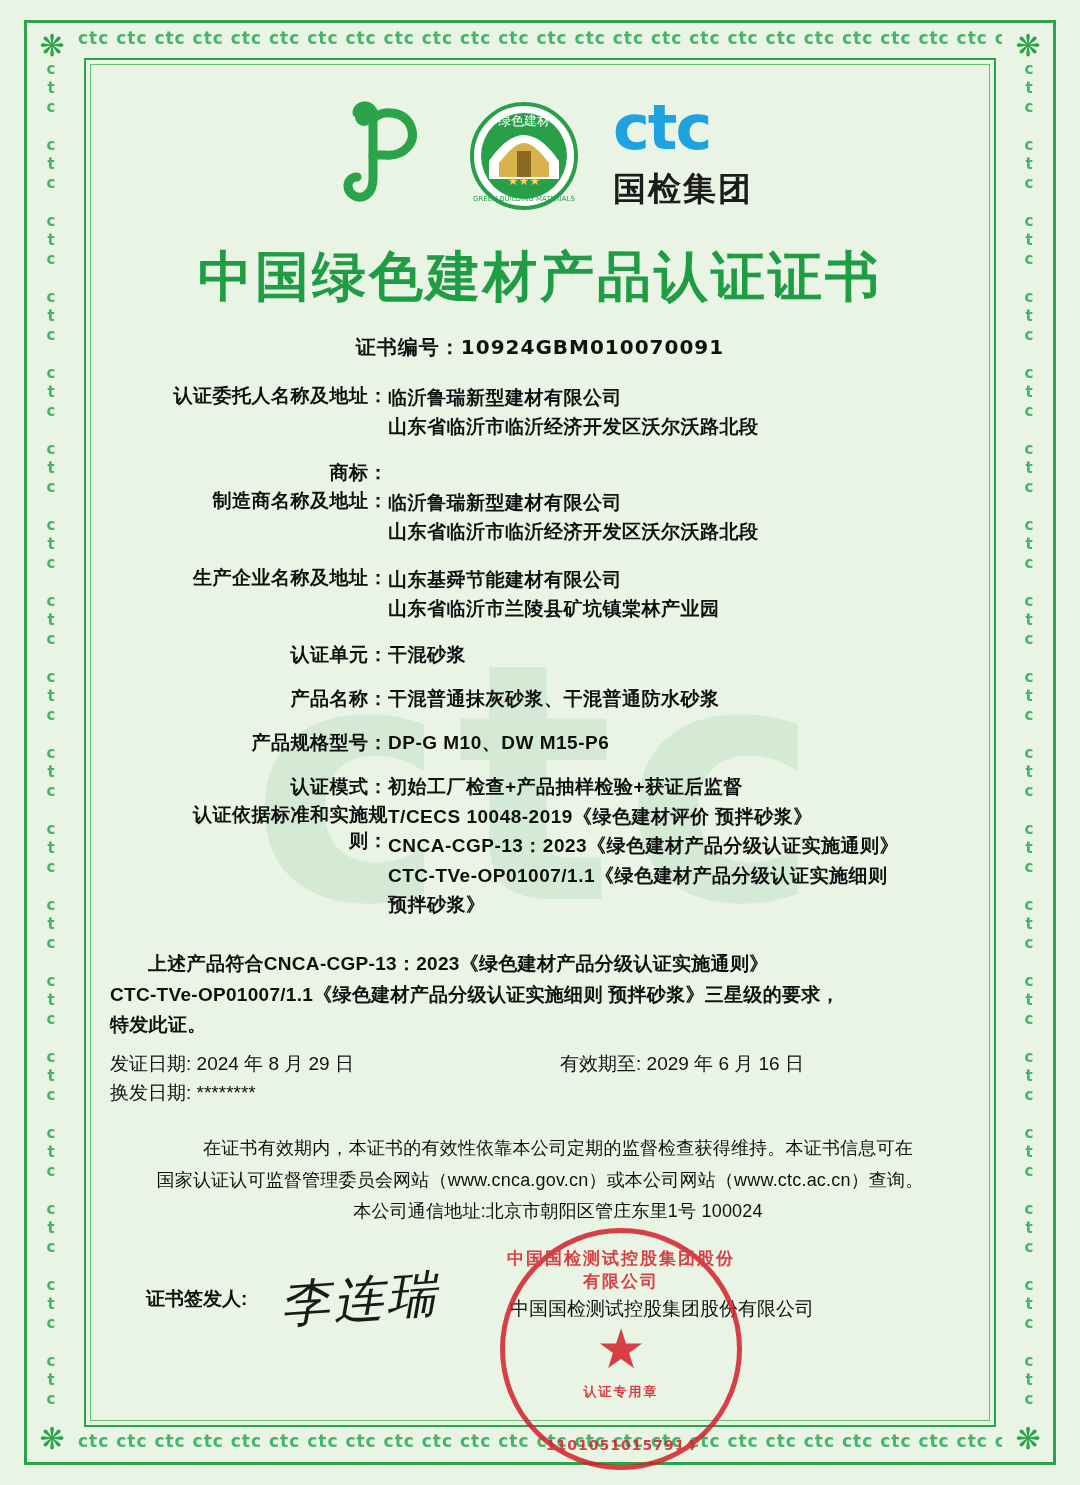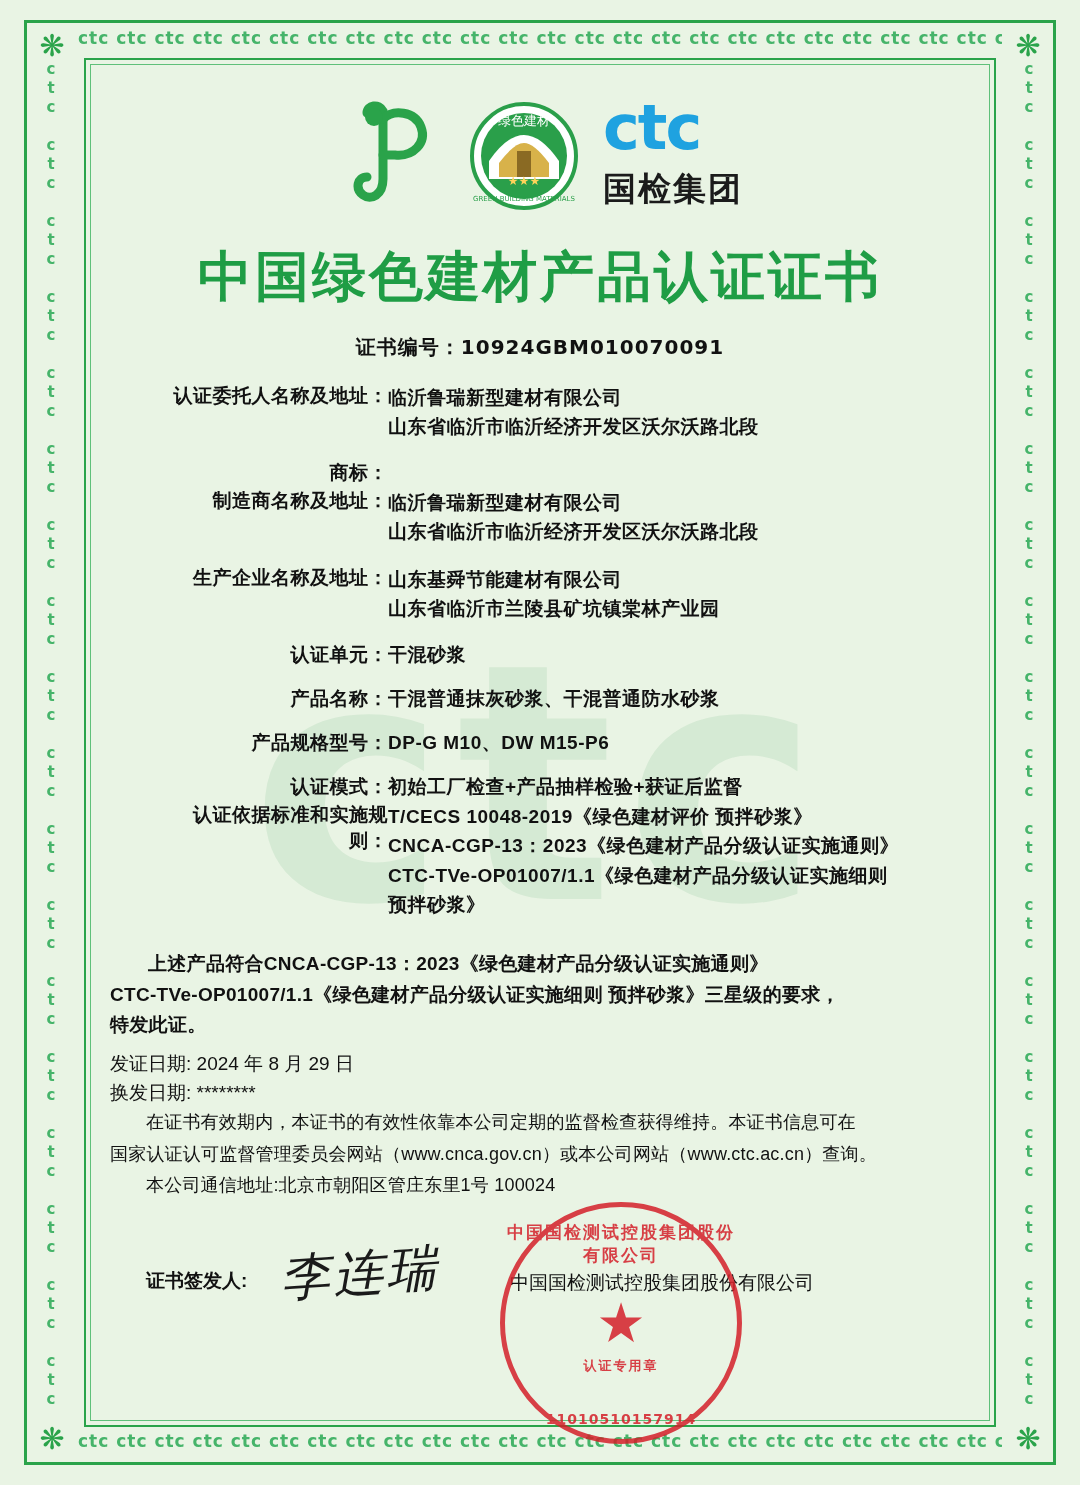--- a/index.html
+++ b/index.html
@@ -97,21 +97,21 @@
   
   .content {
     position: absolute;
     left: 110px; top: 70px;
     width: 860px;
   }
   .logos {
     display: flex;
     align-items: center;
     justify-content: center;
-    gap: 24px;
+    gap: 34px;
     height: 135px;
     margin-top: 18px;
   }
   .logo-gp { width: 108px; height: 110px; }
   .logo-gbm { width: 110px; height: 110px; }
   .logo-ctc { text-align: left; }
   .logo-ctc .ctc-word {
     font-size: 62px;
     font-weight: bold;
     color: #1fa2e0;
@@ -190,37 +190,39 @@
     position: relative;
     line-height: 1.55;
   }
   .dates .right {
     position: absolute;
     left: 450px;
     top: 0;
   }
 
   .notes {
+    margin-top: 26px;
     font-size: 18px;
     color: #111;
     line-height: 1.75;
     letter-spacing: 0.2px;
+    text-align: center;
   }
   .notes .indent { text-indent: 36px; display: block; }
 
   .sign-area {
     margin-top: 30px;
     position: relative;
     height: 130px;
     font-size: 19px;
     color: #111;
   }
   .sign-label {
     position: absolute;
-    left: 36px; top: 36px;
+    left: 36px; top: 28px;
     font-weight: bold;
   }
   .signature {
     position: absolute;
     left: 170px; top: 8px;
     font-size: 50px;
     color: #1a1a1a;
     font-family: "DejaVu Serif", serif;
     font-style: italic;
     transform: rotate(-4deg);
@@ -396,20 +398,24 @@
     <div class="statement">
       <span class="indent">上述产品符合CNCA-CGP-13：2023《绿色建材产品分级认证实施通则》</span>
       <span>CTC-TVe-OP01007/1.1《绿色建材产品分级认证实施细则 预拌砂浆》三星级的要求，</span><br>
       <span>特发此证。</span>
     </div>
 
     <div class="dates">
       <div>
         <span>发证日期:</span>
         <span>2024 年 8 月 29 日</span>
+        <span class="right">
+          <span>有效期至:</span>
+          <span>2029 年 6 月 16 日</span>
+        </span>
       </div>
       <div>
         <span>换发日期:</span>
         <span>********</span>
       </div>
     </div>
 
     <div class="notes">
       <span class="indent">在证书有效期内，本证书的有效性依靠本公司定期的监督检查获得维持。本证书信息可在</span>
       <span>国家认证认可监督管理委员会网站（www.cnca.gov.cn）或本公司网站（www.ctc.ac.cn）查询。</span><br>

